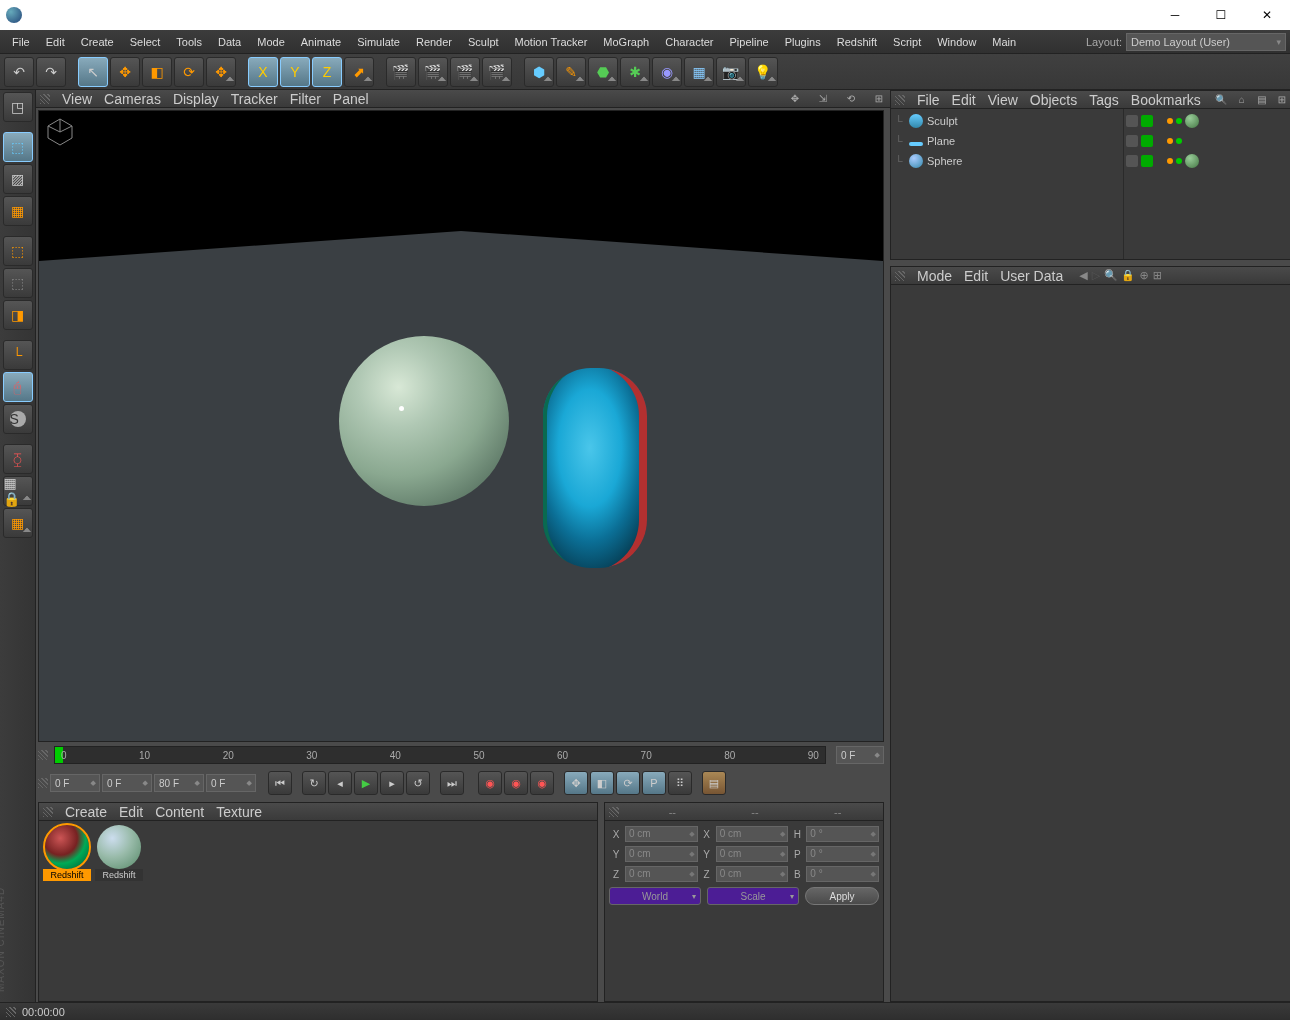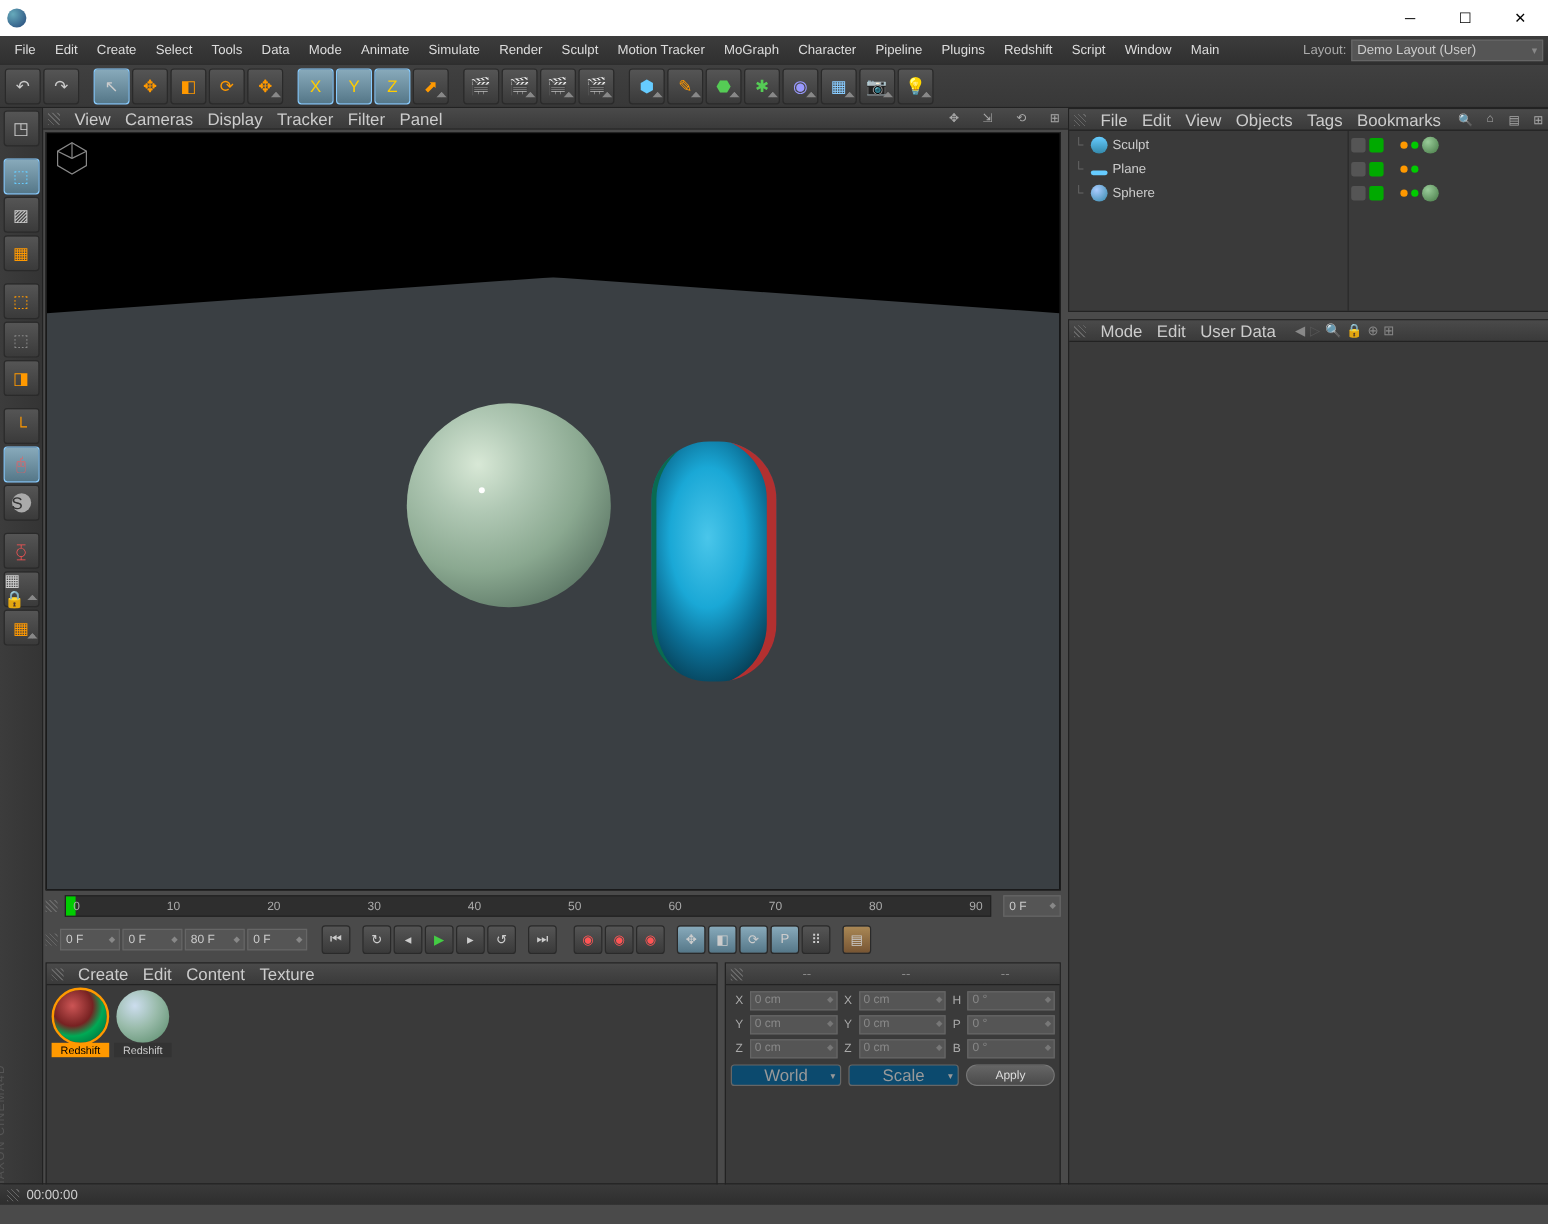--- a/index.html
+++ b/index.html
@@ -82,21 +82,21 @@
 .matthumb .ball.b1 { background:radial-gradient(circle at 35% 30%,#c55,#722 40%,#0a5 60%,#053 100%); }
 .matthumb .ball.b2 { background:radial-gradient(circle at 35% 30%,#cde,#9ba 45%,#586 100%); }
 .matthumb .lbl { font-size:9px; color:#ccc; padding:1px 0; background:#333; overflow:hidden; text-overflow:ellipsis; }
 
 
 .coordbody { flex:1; padding:4px; display:grid; grid-template-columns:14px 1fr 14px 1fr 14px 1fr; grid-auto-rows:18px; gap:2px 2px; align-items:center; }
 .coordbody .axlbl { font-size:10px; color:#aaa; text-align:center; }
 .coordbody .valfield { height:16px; background:#555; border:1px solid #666; color:#888; font-size:10px; padding:0 3px; line-height:14px; position:relative; }
 .coordbody .valfield::after { content:"◆"; position:absolute; right:2px; font-size:7px; color:#777; }
 .coordbtns { grid-column:1/-1; display:flex; gap:6px; margin-top:4px; }
-.ddbtn { flex:1; height:18px; background:#0c4a6e; border:1px solid #666; border-radius:3px; font-size:14px; color:#999; display:flex; align-items:center; justify-content:center; position:relative; }
+.ddbtn { flex:1; height:18px; background:#4c1d95; border:1px solid #666; border-radius:3px; font-size:10px; color:#999; display:flex; align-items:center; justify-content:center; position:relative; }
 .ddbtn::after{ content:"▾"; position:absolute; right:4px; font-size:8px; }
 .applybtn { width:74px; height:18px; background:linear-gradient(#666,#4a4a4a); border:1px solid #777; border-radius:9px; font-size:10px; color:#ddd; display:flex; align-items:center; justify-content:center; }
 
 
 .rightcol { width:400px; display:flex; }
 .rightpanes { flex:1; display:flex; flex-direction:column; }
 .objmgr { height:170px; background:#3a3a3a; border:1px solid #222; margin-bottom:6px; display:flex; flex-direction:column; }
 .objmgr .hdrright { margin-left:auto; display:flex; gap:4px; }
 .objtree { flex:1; display:flex; }
 .treecol { width:58%; border-right:1px solid #2a2a2a; padding:2px; }
@@ -116,21 +116,21 @@
 
 .attrmgr { flex:1; background:#3a3a3a; border:1px solid #222; display:flex; flex-direction:column; }
 .attrmgr .hdrright span { margin-left:4px; color:#888; }
 
 
 .sidetabs { width:18px; background:#333; display:flex; flex-direction:column; border-left:1px solid #222; }
 .sidetab { writing-mode:vertical-rl; font-size:10px; padding:8px 2px; color:#888; border-bottom:1px solid #222; }
 .sidetab.active { background:#4a4a4a; color:#f90; }
 
 
-.statusbar { position:absolute; left:0; right:0; bottom:16px; height:18px; background:linear-gradient(#3a3a3a,#2e2e2e); display:flex; align-items:center; padding:0 6px; gap:6px; border-top:1px solid #222; }
+.statusbar { position:absolute; left:0; right:0; bottom:0; height:18px; background:linear-gradient(#3a3a3a,#2e2e2e); display:flex; align-items:center; padding:0 6px; gap:6px; border-top:1px solid #222; }
 .statusbar .grip { width:10px; height:10px; background:repeating-linear-gradient(45deg,#666 0 1px,transparent 1px 3px); }
 
 
 .brandtxt { position:absolute; left:6px; bottom:28px; transform:rotate(-90deg); transform-origin:left bottom; font-size:10px; color:#555; letter-spacing:1px; white-space:nowrap; }
 </style>
 </head>
 <body>
 
 <div class="titlebar">
   <div class="appicon"></div>

